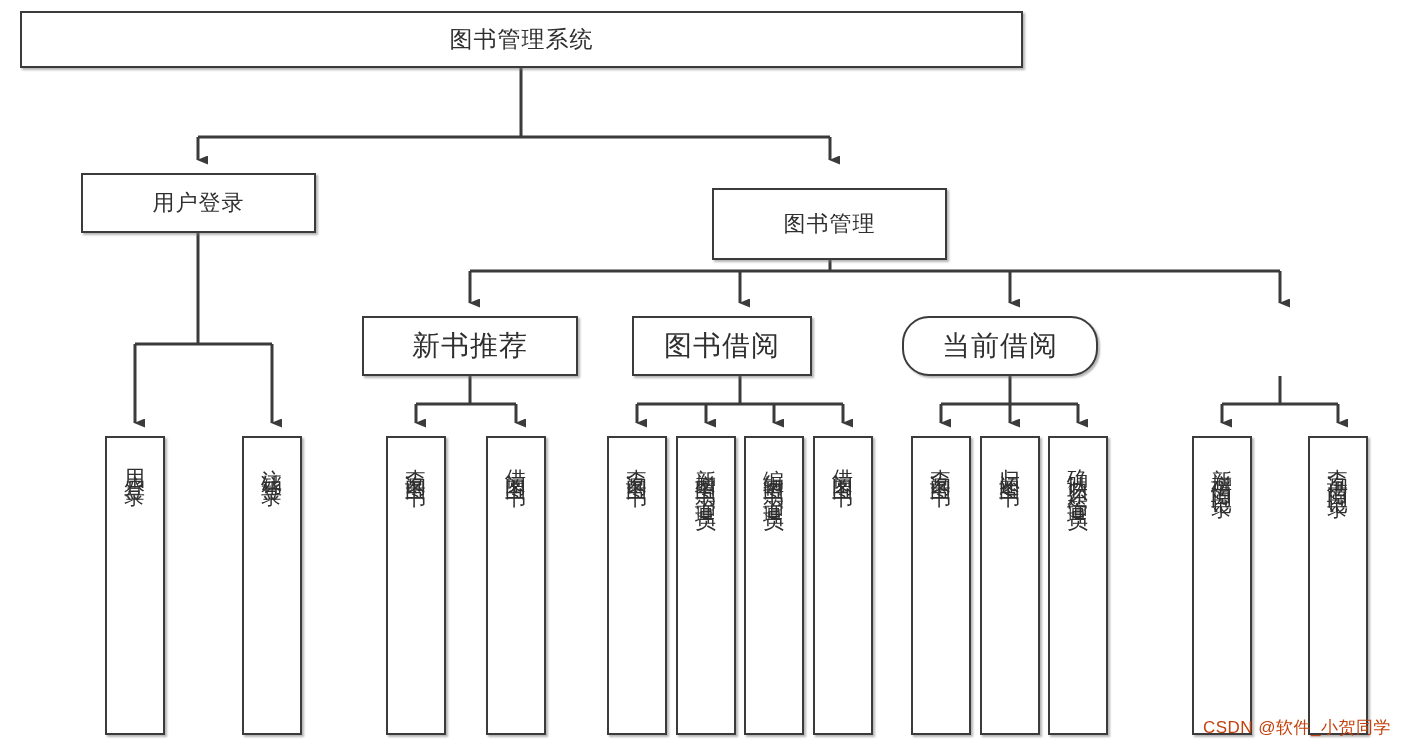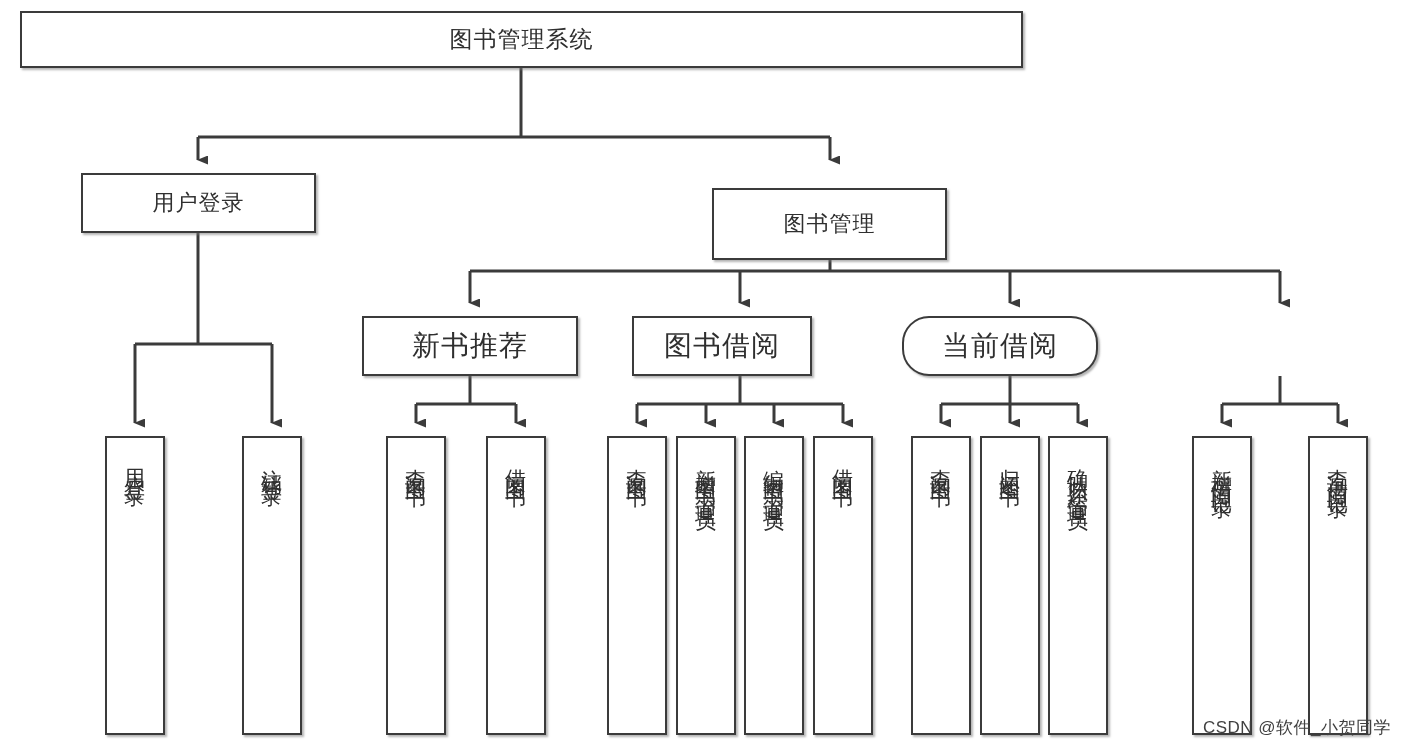--- a/index.html
+++ b/index.html
@@ -59,21 +59,21 @@
     letter-spacing: 6px;
     line-height: 1;
     white-space: normal;
     -webkit-text-orientation: upright;
   }
   .watermark {
     position: absolute;
     right: 14px;
     bottom: 8px;
     font-size: 17px;
-    color: #404040;
+    color: #c2410c;
     letter-spacing: 0.5px;
     user-select: none;
     white-space: nowrap;
   }
 </style>
 </head>
 <body>
 
 <div id="diagram-root">
 

